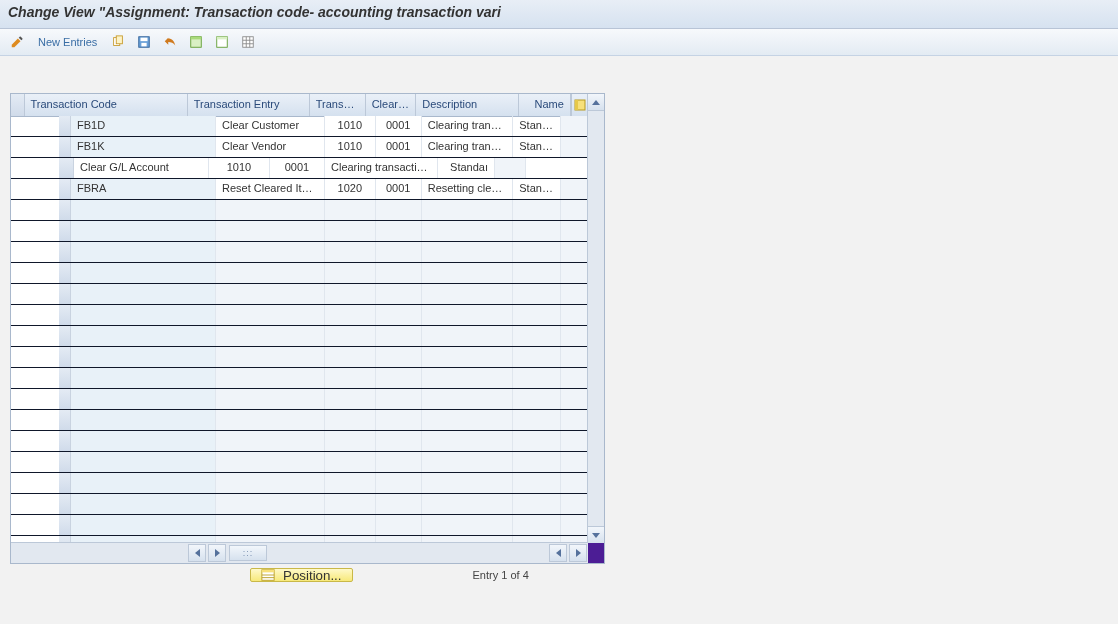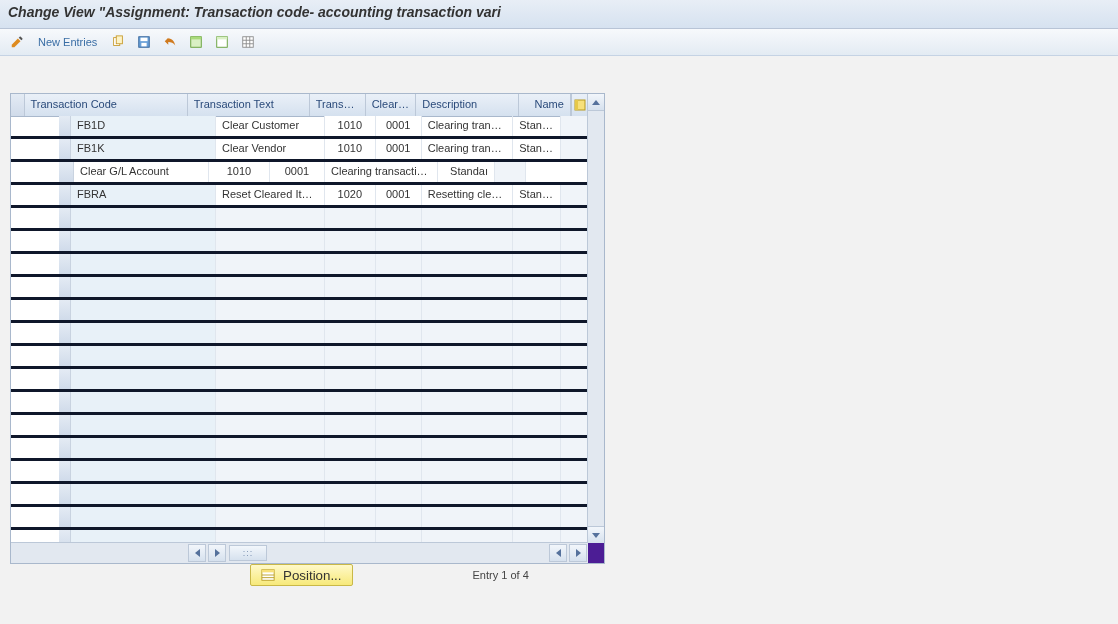--- a/index.html
+++ b/index.html
@@ -10,21 +10,21 @@
   .tbtn svg{width:14px;height:14px;}
   .newentries{color:#3a6ea5;cursor:pointer;padding:0 6px;}
   .watermark{position:absolute;left:280px;top:3px;font-size:20px;font-style:italic;color:rgba(255,140,0,.45);letter-spacing:.5px;pointer-events:none;}
   .workarea{position:absolute;left:10px;top:60px;width:593px;height:469px;border:1px solid #a9b8cc;background:#4c1d95;margin-top:33px;}
   .grid{position:absolute;left:0;top:0;right:16px;bottom:20px;overflow:hidden;background:#fff;}
   .ghead{display:flex;height:22px;background:linear-gradient(#eaf0f8,#d5e1ef);border-bottom:1px solid #a9b8cc;}
   .ghead .rowhandle{width:14px;border-right:1px solid #bcc8d8;background:linear-gradient(#e4ebf4,#d0dbea);}
   .gh{border-right:1px solid #bcc8d8;padding:4px 6px;white-space:nowrap;overflow:hidden;text-overflow:ellipsis;color:#2a4a7a;font-weight:normal;cursor:pointer;}
   .cfg-col{width:18px;display:flex;align-items:center;justify-content:center;border-left:1px solid #bcc8d8;}
   .rows{position:absolute;left:0;top:22px;right:0;bottom:0;overflow:hidden;}
-  .row{display:flex;height:20px;border-bottom:3px solid #0f172a;padding-left:48px;}
+  .row{display:flex;height:20px;border-bottom:1px solid #0f172a;padding-left:48px;}
   .row .rowhandle{width:14px;border-right:1px solid #c9d3e0;background:linear-gradient(#e4ebf4,#d0dbea);cursor:pointer;}
   .cell{border-right:1px solid #e0e6ee;padding:3px 6px;white-space:nowrap;overflow:hidden;text-overflow:ellipsis;font-size:11px;}
   .cell.edit{background:#fff;text-align:center;}
   .cell.blue{background:#e8f1f8;}
   .cell.empty{background:#f0f4f9;}
   
   .c1{width:168px;}
   .c2{width:122px;}
   .c3{width:48px;}
   .c4{width:42px;}
@@ -41,21 +41,21 @@
   .hscroll{position:absolute;left:0;right:16px;bottom:0;height:20px;background:#e2e8f0;border-top:1px solid #bcc8d8;display:flex;align-items:center;}
   .harrow{width:16px;height:16px;margin:0 1px;background:linear-gradient(#f2f6fb,#d6e1ee);border:1px solid #bcc8d8;display:flex;align-items:center;justify-content:center;cursor:pointer;}
   .harrow .tri2{width:0;height:0;border-top:4px solid transparent;border-bottom:4px solid transparent;}
   .harrow .lft{border-right:5px solid #55719c;}
   .harrow .rgt{border-left:5px solid #55719c;}
   .hthumb{width:36px;height:14px;background:linear-gradient(#f2f6fb,#d6e1ee);border:1px solid #bcc8d8;margin:0 2px;cursor:pointer;display:flex;align-items:center;justify-content:center;}
   .hthumb .dots{font-size:9px;color:#7a90b0;letter-spacing:1px;}
   .hgap{flex:1;}
   
   .footer{position:absolute;left:10px;top:560px;width:650px;height:30px;display:flex;align-items:center;}
-  .posbtn{display:inline-flex;align-items:center;gap:8px;height:22px;background:linear-gradient(#fff9c9,#f7e97a);border:1px solid #c9b848;color:#333;padding:0 10px;margin-left:240px;cursor:pointer;border-radius:2px;}
+  .posbtn{display:inline-flex;align-items:center;gap:8px;height:14px;background:linear-gradient(#fff9c9,#f7e97a);border:1px solid #c9b848;color:#333;padding:0 10px;margin-left:240px;cursor:pointer;border-radius:2px;}
   .posbtn .ico{width:14px;height:14px;}
   .entrylabel{margin-left:120px;color:#444;}
   .rowfill .cell{background:#f0f4f9;}
   .rowfill .cell.c1{background:#e8f1f8;}
 </style>
 </head>
 <body>
 <div class="app">
 
   <div class="titlebar">Change View "Assignment: Transaction code- accounting transaction vari</div>
@@ -104,21 +104,21 @@
           <path d="M2 6h12M2 10h12M6 2v12M10 2v12" stroke="#888"></path>
         </svg>
       </span>
   </div>
 
   <div class="workarea">
     <div class="grid">
       <div class="ghead">
         <div class="rowhandle"></div>
         <div class="gh c1">Transaction Code</div>
-        <div class="gh c2">Transaction Text</div>
+        <div class="gh c2">Transaction Entry</div>
         <div class="gh c3">Transac...</div>
         <div class="gh c4">Cleared</div>
         <div class="gh c5">Description</div>
         <div class="gh c6">Name</div>
         <div class="cfg-col">
           <svg width="12" height="12" viewBox="0 0 12 12">
               <rect x="1" y="1" width="10" height="10" fill="#f7e07a" stroke="#b79a1e"></rect>
               <rect x="1" y="1" width="3" height="10" fill="#e6c84a"></rect>
             </svg>
         </div>

